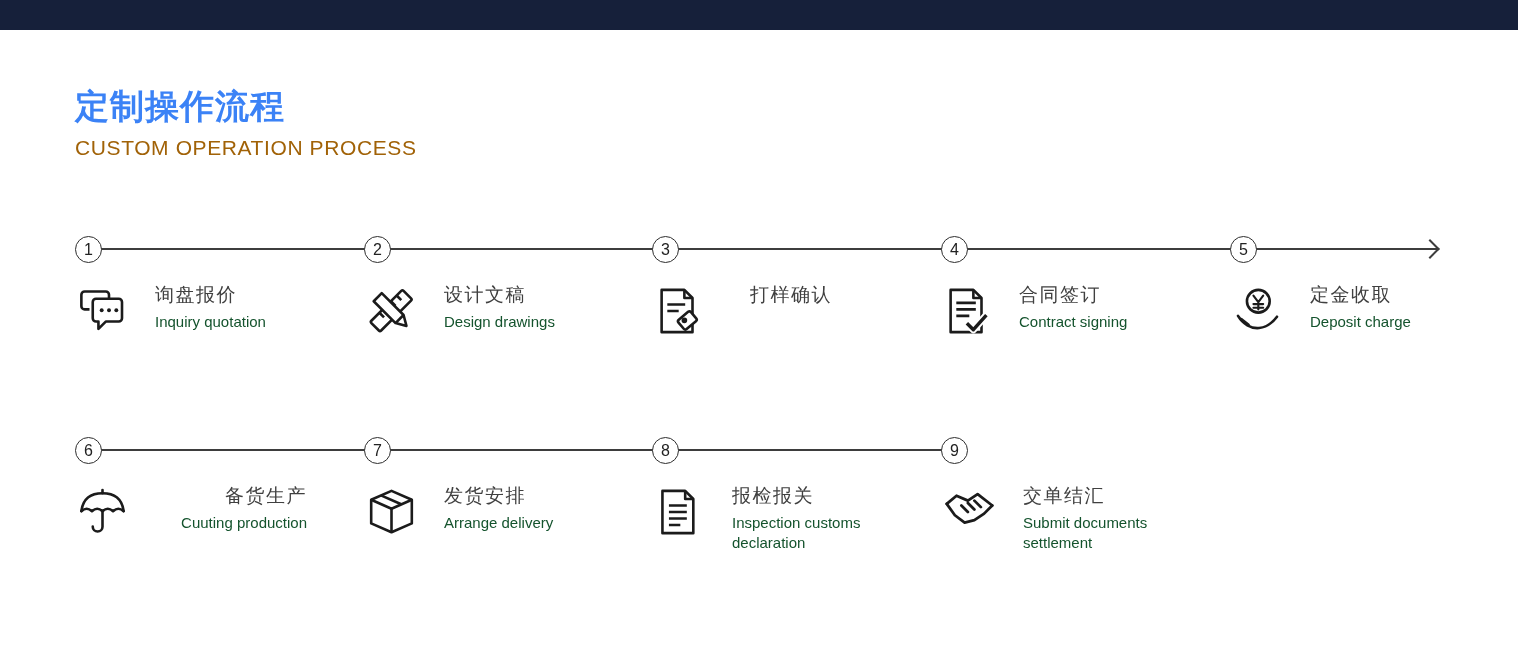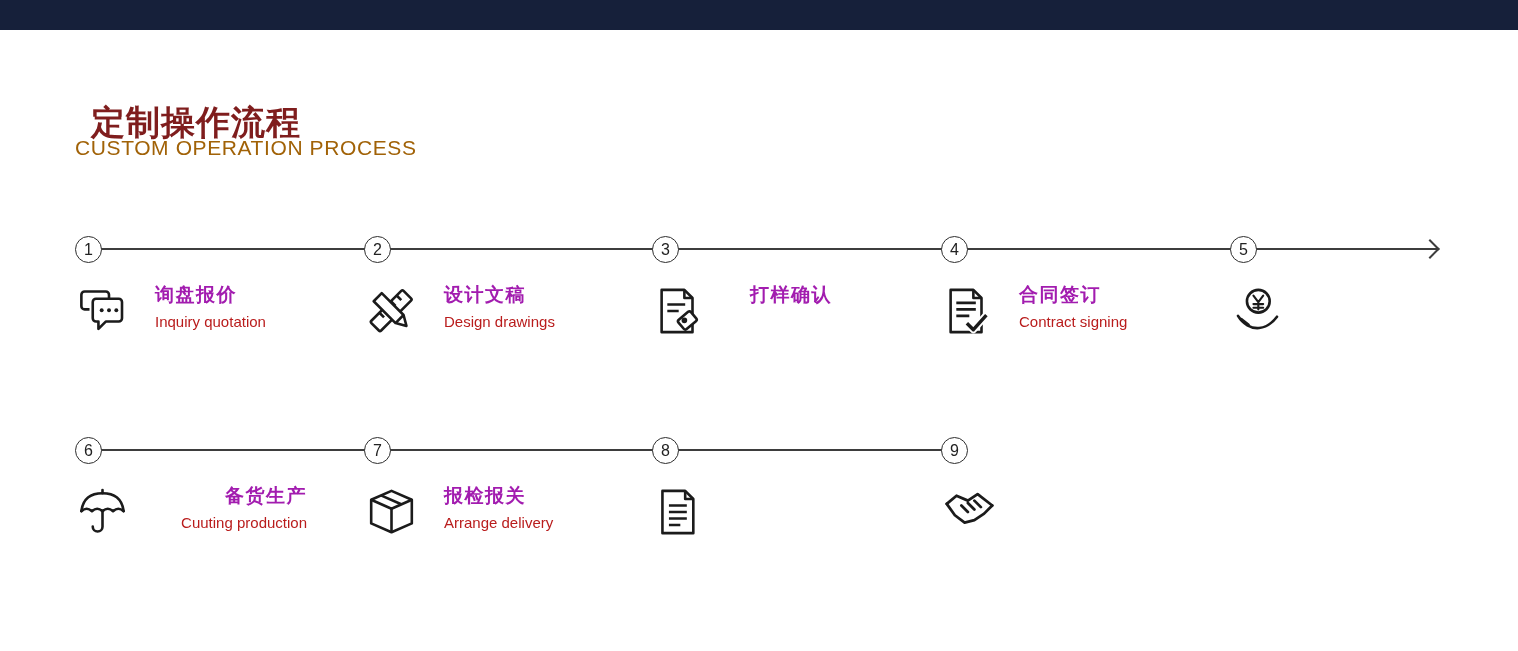--- a/index.html
+++ b/index.html
@@ -52,36 +52,36 @@
     position:absolute;
     display:flex;
     align-items:flex-start;
     gap:25px;
     width:276px;
   }
   .icon { display:block; flex:0 0 auto; }
   .icon svg { display:block; }
   .step-text { display:flex; flex-direction:column; }
   .zh {
-    font-size:19px; font-weight:700;
-    color:#a21caf; letter-spacing:1.5px;
+    font-size:19px; font-weight:400;
+    color:#404040; letter-spacing:1.5px;
     line-height:1.1;
   }
   .en {
     margin-top:6px;
-    font-size:15px; color:#b91c1c;
+    font-size:15px; color:#14532d;
     width:152px; line-height:1.32;
   }
 </style>
 </head>
 <body>
 
 <div class="top-bar" style="background: rgb(22, 32, 58);"></div>
 
-<h1 class="page-title-zh" style="margin: 16px; color: #7f1d1d;">定制操作流程</h1>
+<h1 class="page-title-zh" style="margin: 0px; color: #3b82f6;">定制操作流程</h1>
 <div class="page-title-en">CUSTOM OPERATION PROCESS</div>
 
 <div class="track" style="left:89px; top:248px; width:1348px;"></div>
 <div class="arrow-head" style="left:1423px; top:242px;"></div>
 
 <div class="track" style="left:89px; top:449px; width:866px;"></div>
 
 <div class="node" style="left:75px; top:236px;">1</div>
 <div class="node" style="left:364px; top:236px;">2</div>
 <div class="node" style="left:652px; top:236px;">3</div>
@@ -175,20 +175,24 @@
   <span class="icon">
     <svg viewBox="0 0 64 64" width="55" height="52">
       <g fill="none" stroke="#1b1b1b" stroke-width="3.2" stroke-linecap="round" stroke-linejoin="round">
         <circle cx="33" cy="20" r="14"></circle>
         <path d="M27 13 l6 8 l6 -8 M33 21 v9 M27 23.5 h12 M27 28 h12" stroke-width="2.6"></path>
         <path d="M8 38 c6 10 16 16 26 15 c9 -1 16 -6 22 -14"></path>
         <path d="M12 42 l9 7"></path>
       </g>
     </svg>
   </span>
+  <div class="step-text">
+    <div class="zh">定金收取</div>
+    <div class="en">Deposit charge</div>
+  </div>
 </div>
 
 <div class="step" style="left:75px; top:486px;text-align:right;">
   <span class="icon">
     <svg viewBox="0 0 64 64" width="55" height="52">
       <g fill="none" stroke="#1b1b1b" stroke-width="3.2" stroke-linecap="round" stroke-linejoin="round">
         <path d="M32 5 v4"></path>
         <path d="M6 31 C8 15 18 9 32 9 C46 9 56 15 58 31"></path>
         <path d="M6 31 q6.5 -6 13 0 q6.5 -6 13 0 q6.5 -6 13 0 q6.5 -6 13 0"></path>
         <path d="M32 31 v19 a6 6 0 0 1 -12 0"></path>
@@ -206,40 +210,48 @@
     <svg viewBox="0 0 64 64" width="55" height="52">
       <g fill="none" stroke="#1b1b1b" stroke-width="3.2" stroke-linejoin="round">
         <path d="M32 6 L57 17 V46 L32 57 L7 46 V17 Z"></path>
         <path d="M7 17 L32 28 L57 17"></path>
         <path d="M32 28 V57"></path>
         <path d="M19 11.5 L44 22.5"></path>
       </g>
     </svg>
   </span>
   <div class="step-text">
-    <div class="zh">报检报关</div>
+    <div class="zh">发货安排</div>
     <div class="en">Arrange delivery</div>
   </div>
 </div>
 
 <div class="step" style="left:652px; top:486px;">
   <span class="icon">
     <svg viewBox="0 0 64 64" width="55" height="52">
       <g fill="none" stroke="#1b1b1b" stroke-width="3.2" stroke-linejoin="round">
         <path d="M11 6 h28 l10 10 v42 H11 Z"></path>
         <path d="M39 6 v10 h10"></path>
         <path d="M19 24 h22 M19 32 h22 M19 40 h22 M19 48 h14"></path>
       </g>
     </svg>
   </span>
+  <div class="step-text">
+    <div class="zh">报检报关</div>
+    <div class="en">Inspection customs declaration</div>
+  </div>
 </div>
 
 <div class="step" style="left:941px; top:486px;">
   <span class="icon">
     <svg viewBox="0 0 64 64" width="57" height="52">
       <g fill="none" stroke="#1b1b1b" stroke-width="3.4" stroke-linecap="round" stroke-linejoin="round">
         <path d="M4 22 L16 12 L30 18 L42 10 L60 24"></path>
         <path d="M4 22 L14 36 L26 45 L38 42 L50 34 L60 24"></path>
         <path d="M22 24 l8 8 M30 21 l8 8 M38 18 l8 8"></path>
       </g>
     </svg>
   </span>
+  <div class="step-text">
+    <div class="zh">交单结汇</div>
+    <div class="en">Submit documents settlement</div>
+  </div>
 </div>
 
 </body></html>

